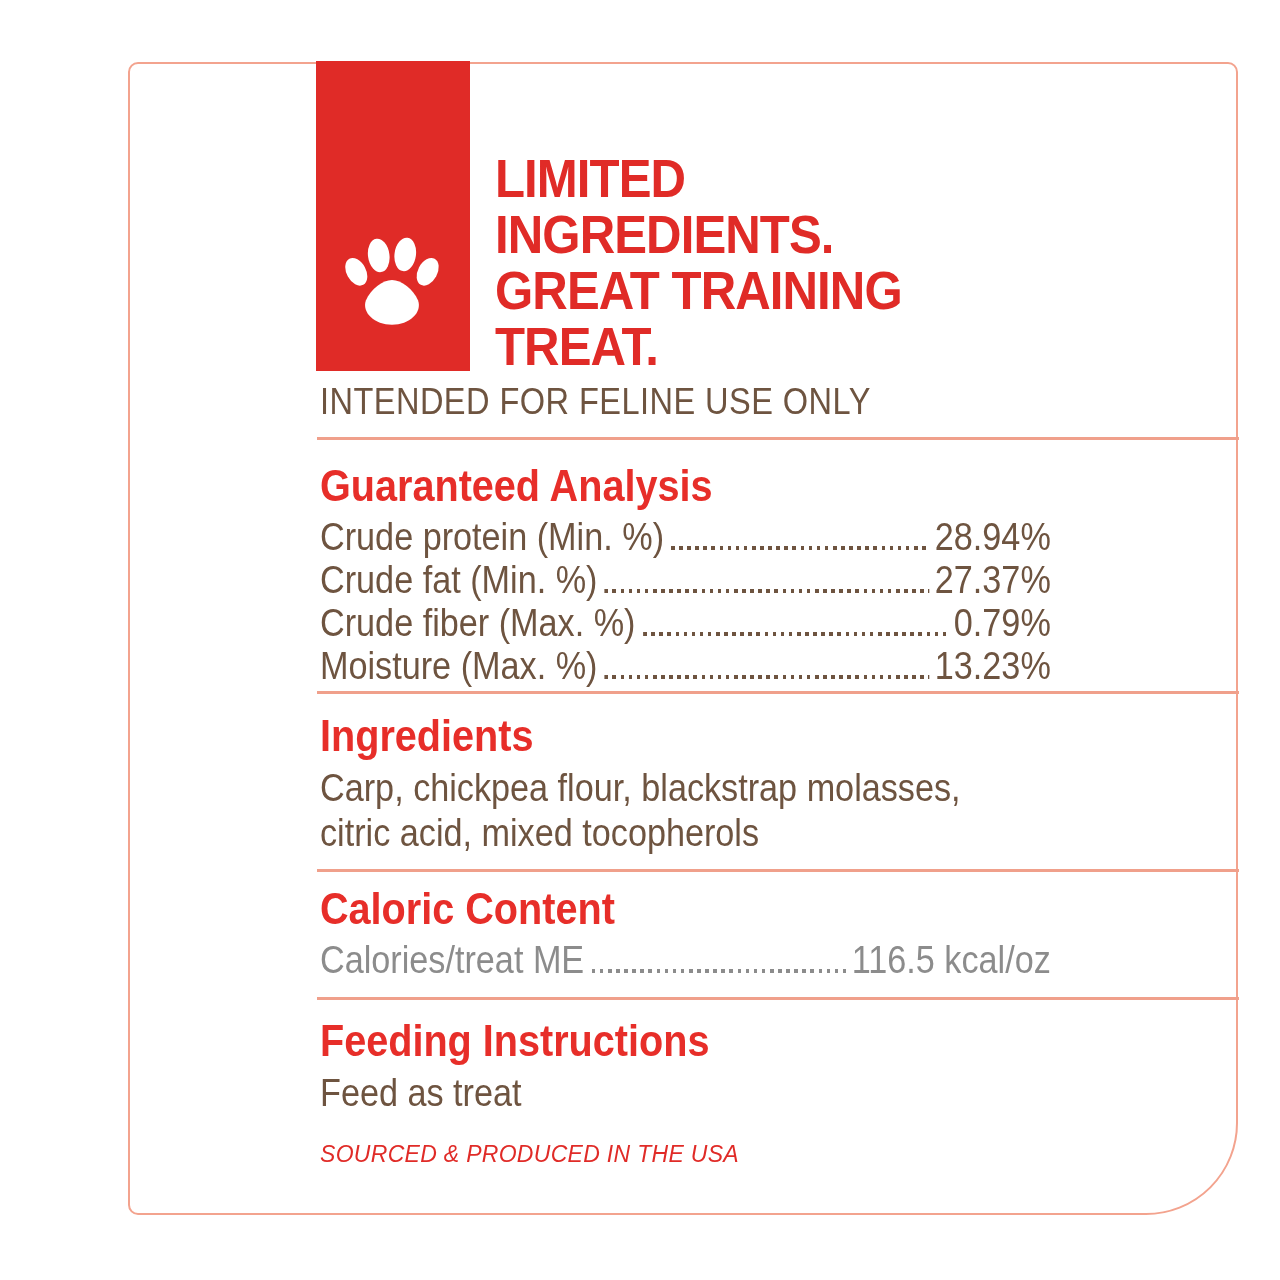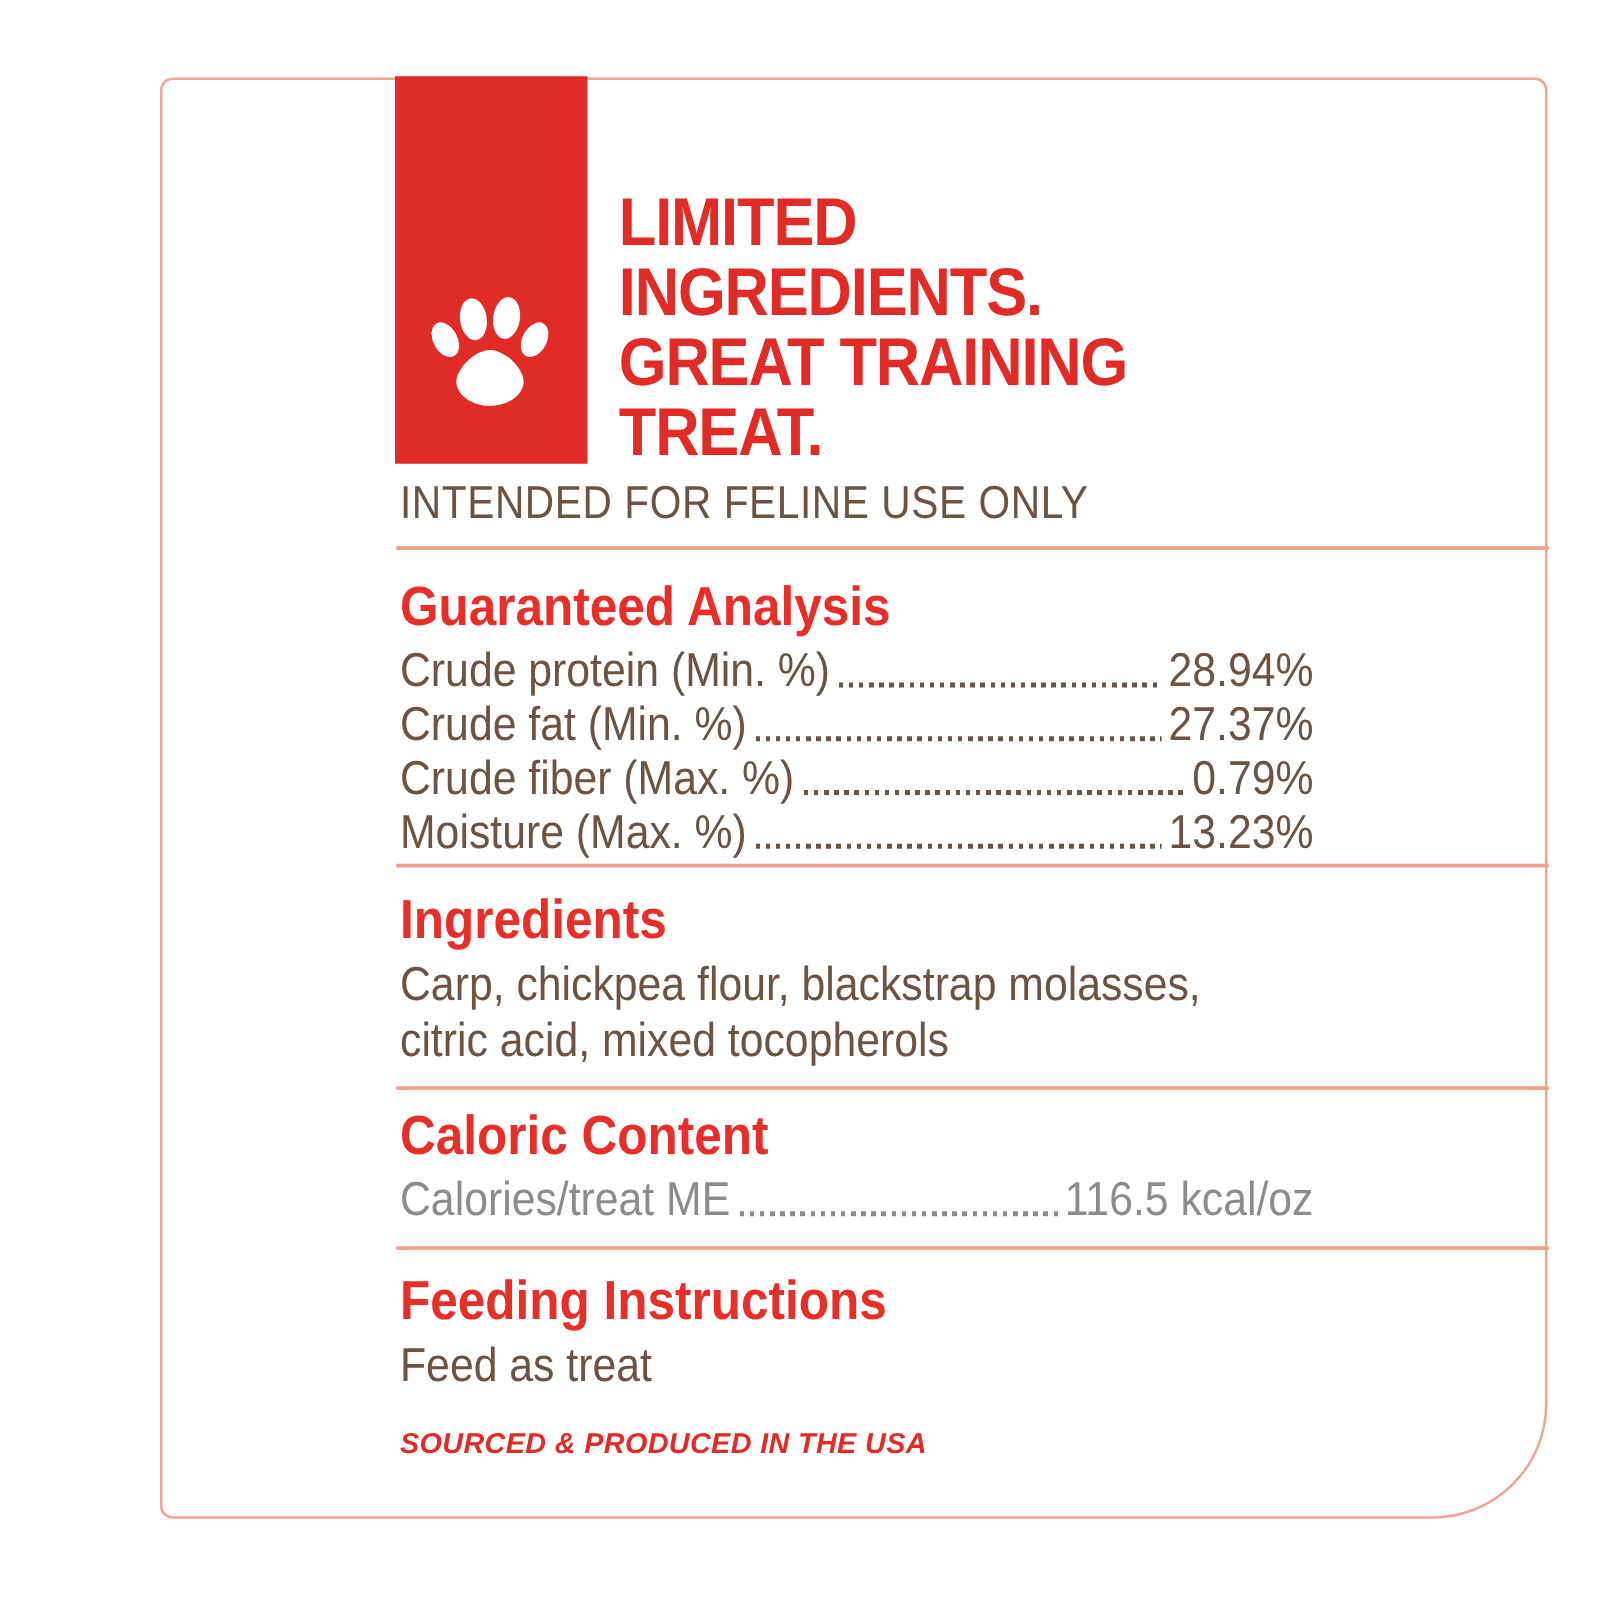--- a/index.html
+++ b/index.html
@@ -95,21 +95,21 @@
   .body-text{
     color:#6e5440;
     font-size:38px;line-height:45px;
     white-space:nowrap;
   }
   .footer-note{
     position:absolute;
     left:277px;top:1141px;
     color:#e02b27;
     font-size:23px;line-height:26px;
-    font-weight:bold;
+    font-weight:normal;
     font-style:italic;
     letter-spacing:0.3px;
     white-space:nowrap;
   }
 </style>
 </head>
 <body>
 
 <div class="page">
 

